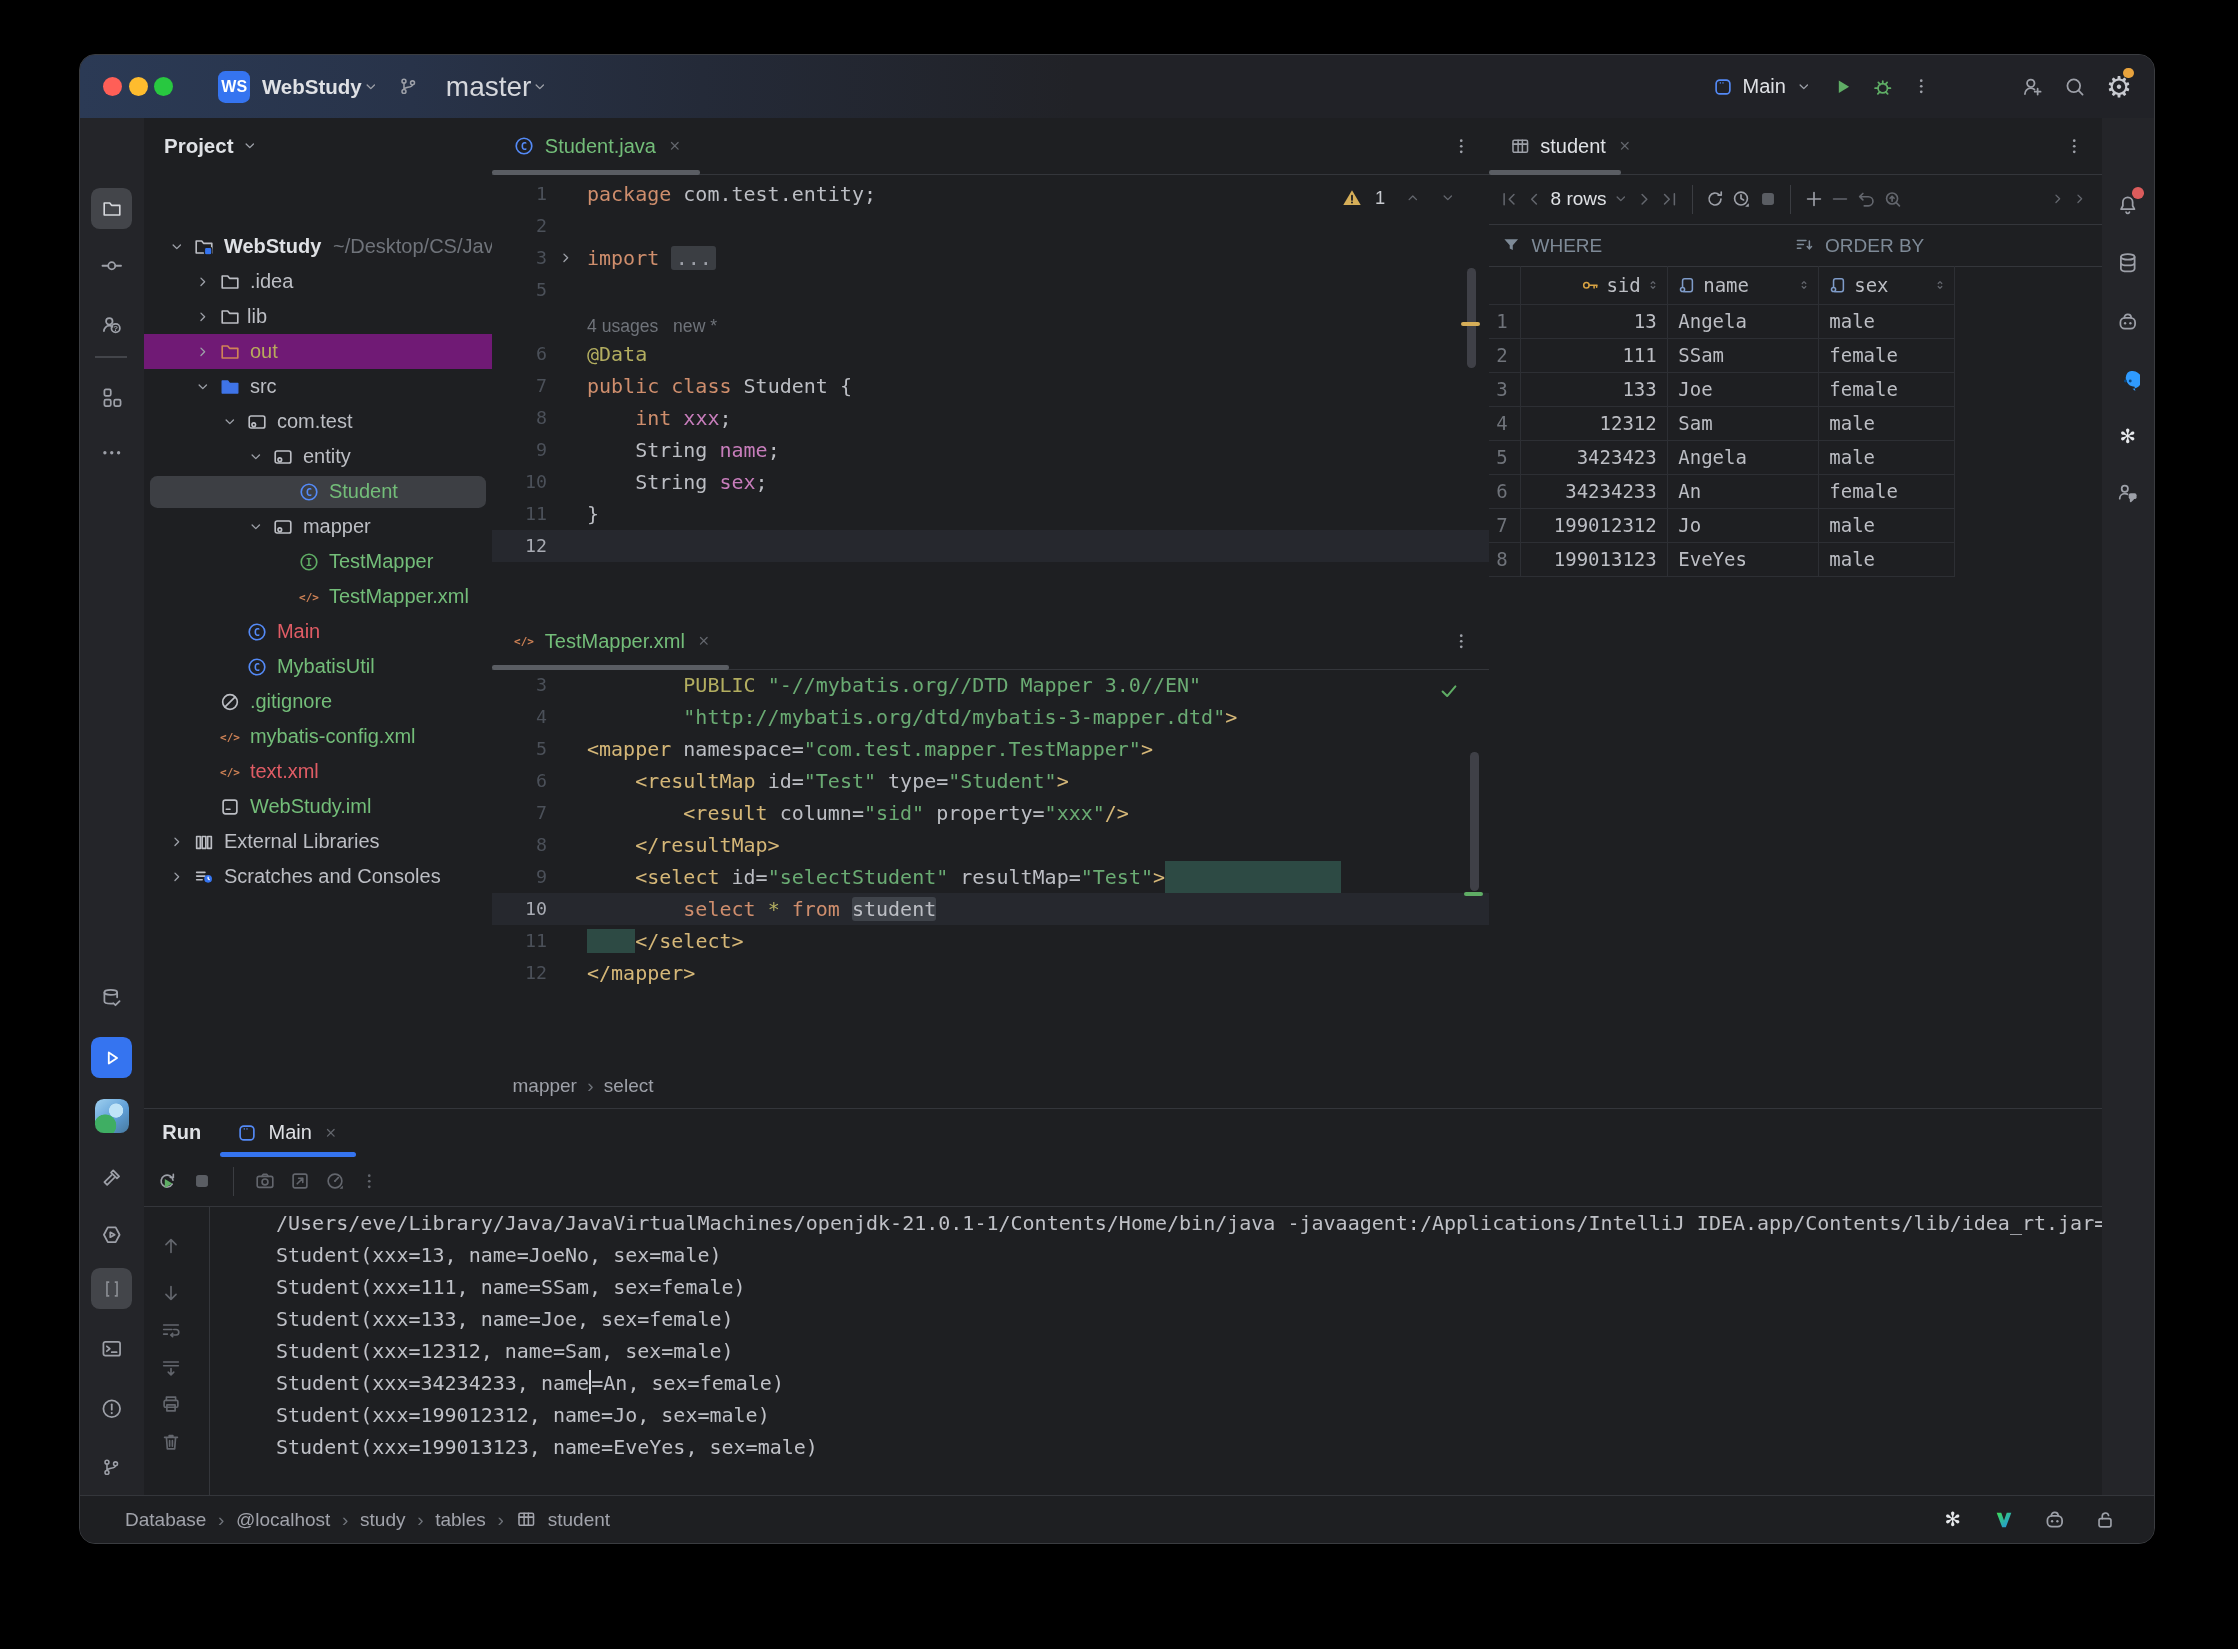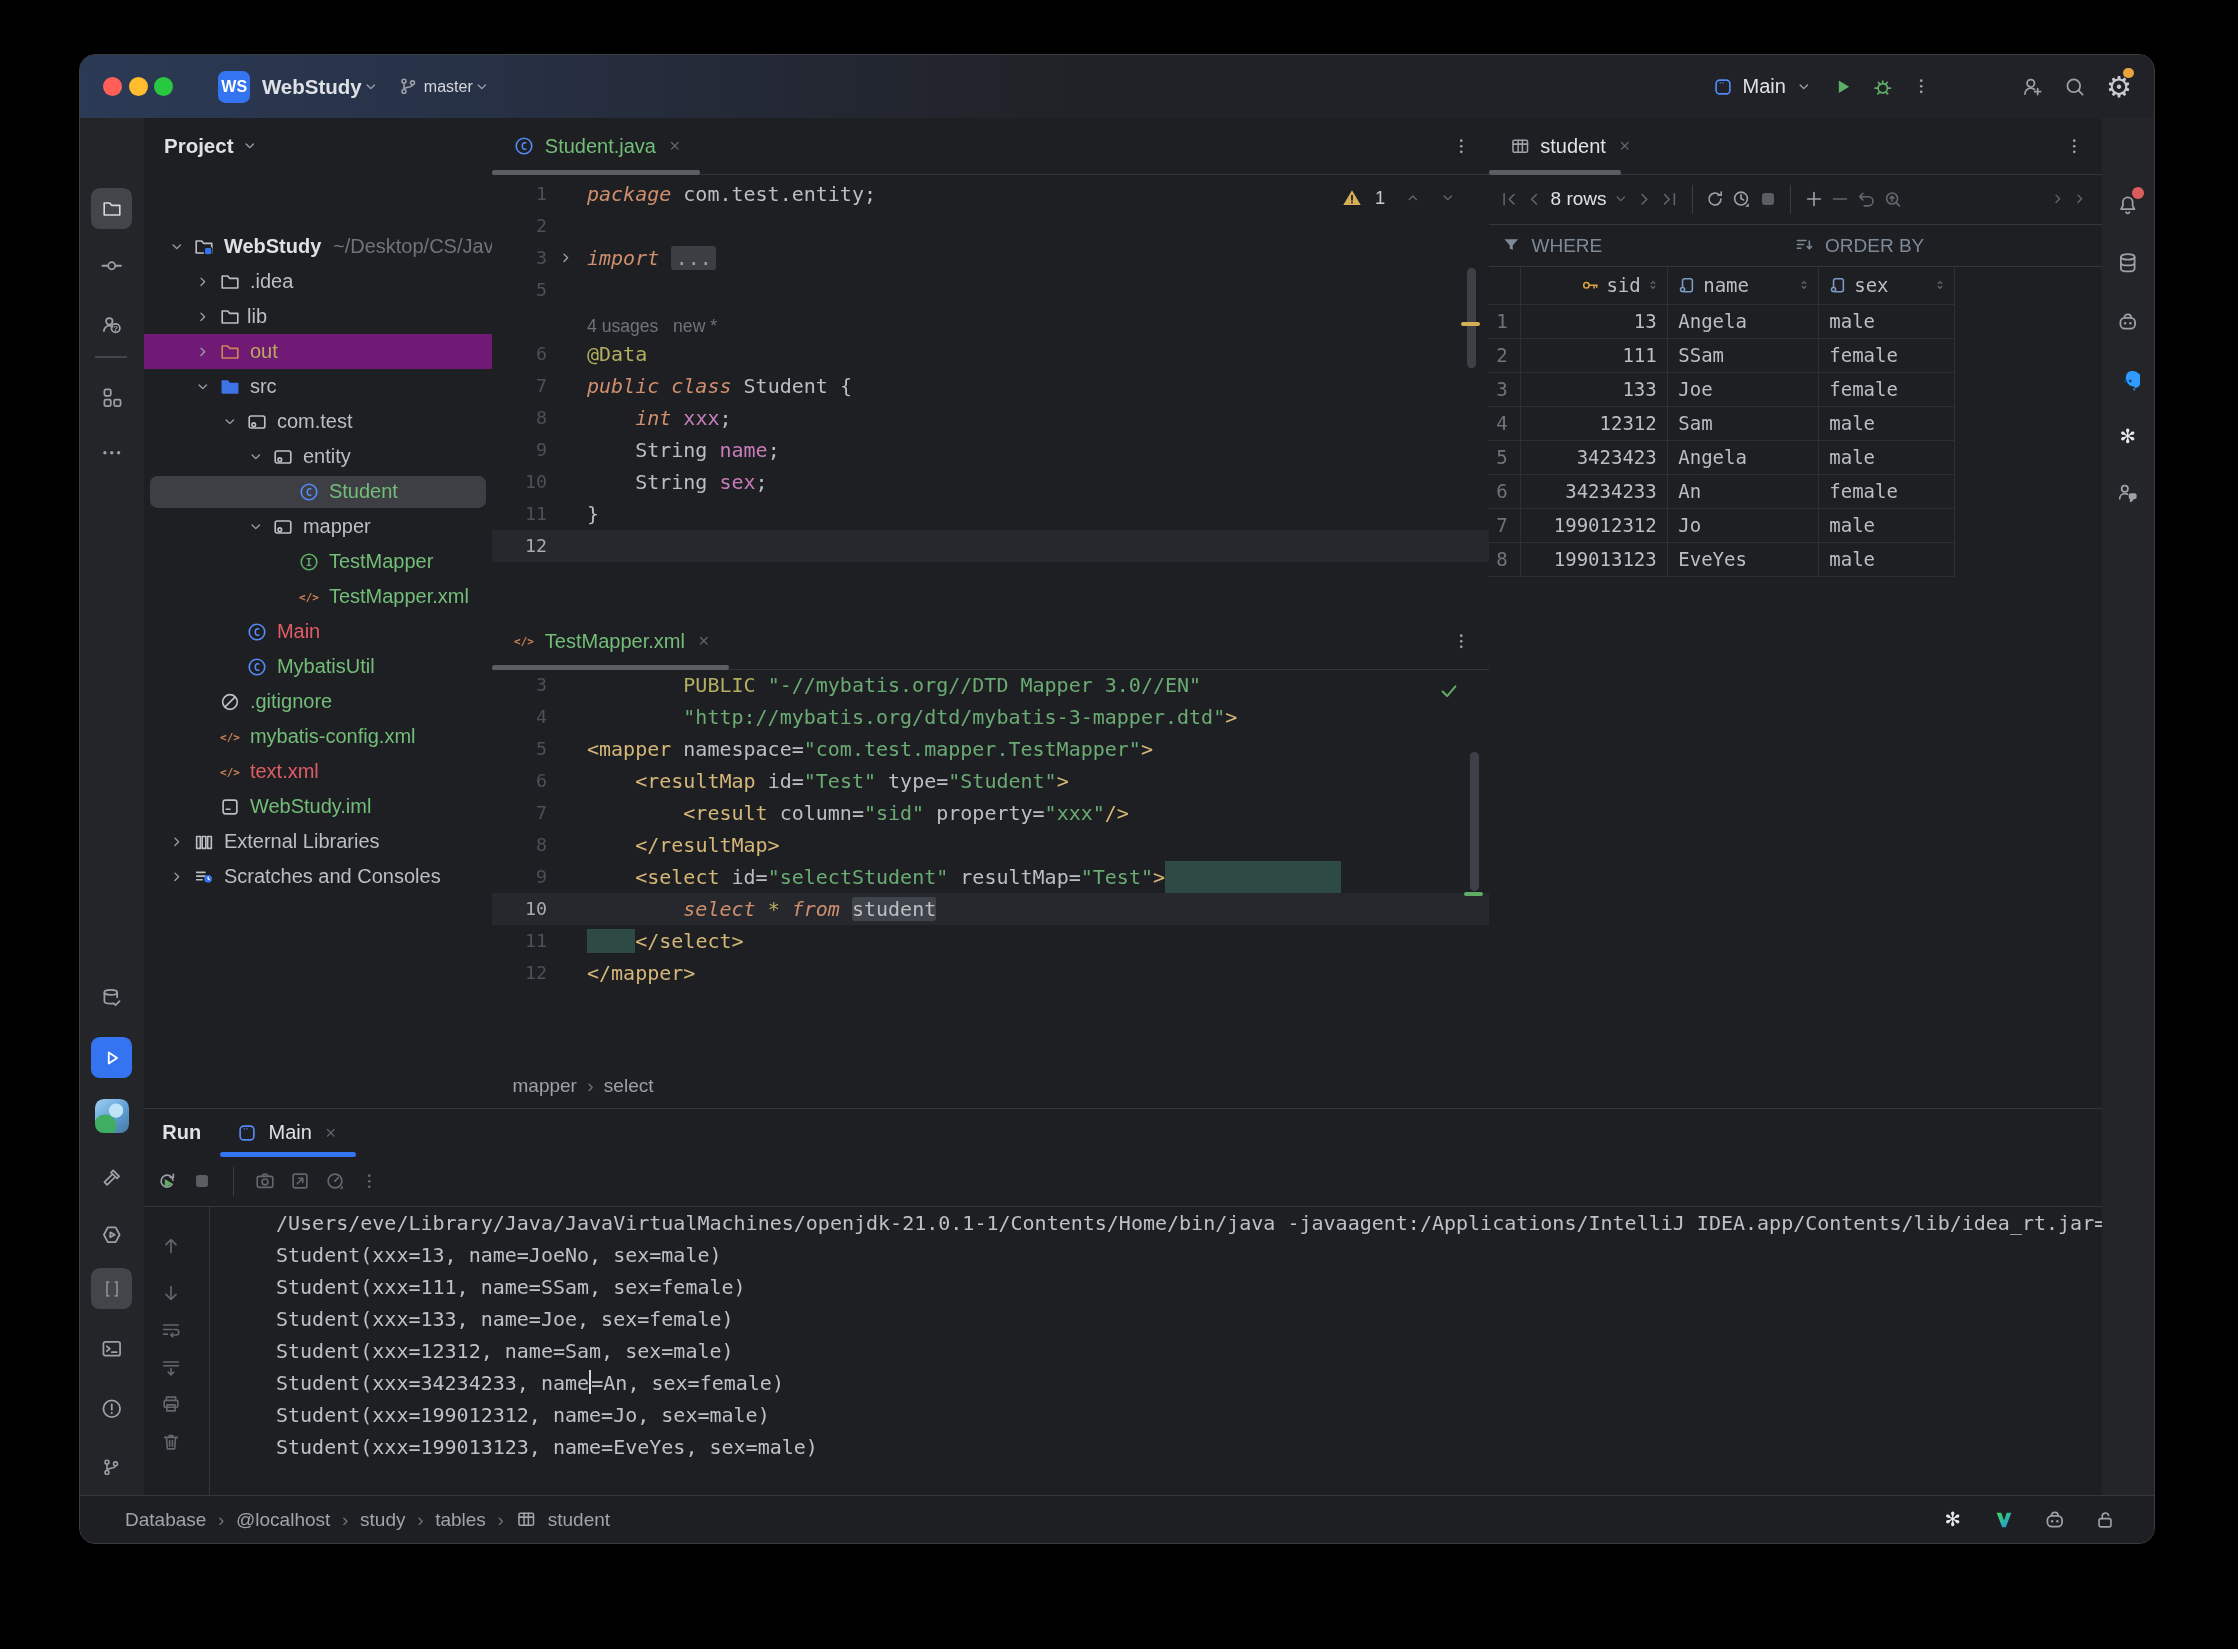--- a/index.html
+++ b/index.html
@@ -9,21 +9,21 @@
           border-radius:16px;overflow:hidden;box-shadow:0 22px 66px rgba(0,0,0,.8);border:0.7px solid #3a3c40;}
   
   .titlebar{position:absolute;left:0;top:0;width:100%;height:63px;
     background:linear-gradient(90deg,#2b3a55 0%,#283349 16%,#242a38 30%,#212227 48%,#212227 100%);
     display:flex;align-items:center;border-bottom:0.7px solid #34363b;}
   .tl{width:19px;height:19px;border-radius:50%;margin-left:6.6px;}
   .tl:first-child{margin-left:23px;}
   .ws-badge{width:32px;height:32px;border-radius:7.3px;background:#3574f0;color:#fff;font-weight:bold;
     font-size:16px;display:flex;align-items:center;justify-content:center;margin-left:45px;}
   .tb-label{font-size:20.5px;font-weight:600;color:#dfe1e5;margin-left:11.7px;}
-  .tb-branch{font-size:16px;color:#d5d7dc;margin-left:5px;}
+  .tb-branch{font-size:28px;color:#d5d7dc;margin-left:27px;}
   .icon{display:inline-flex;align-items:center;justify-content:center;color:#9da0a8;}
   .icon svg{display:block;}
   .dim{color:#63666d;}
   .tb-right{margin-left:auto;display:flex;align-items:center;gap:8.8px;margin-right:22px;}
   .runcfg{display:flex;align-items:center;gap:8.8px;margin-right:10.3px;}
   .runcfg .lbl{font-size:20px;color:#dfe1e5;}
   .gear-wrap{position:relative;}
   .gear-dot{position:absolute;right:-1.5px;top:-1.5px;width:10.3px;height:10.3px;border-radius:50%;background:#e8a33d;}
   
   .leftbar{position:absolute;left:0;top:63px;width:64px;height:1378px;background:#242529;
@@ -58,21 +58,21 @@
   .tabbar{position:absolute;left:0;width:100%;height:56px;border-bottom:0.7px solid #34363b;display:flex;align-items:center;}
   .tab{display:flex;align-items:center;gap:10.3px;padding:0 16px 0 20.5px;height:100%;position:relative;font-size:20px;}
   .tab .uline{position:absolute;left:0;right:0;bottom:-0.7px;height:4.4px;background:#5a5d63;border-radius:2.2px;}
   .kebab-r{margin-left:auto;margin-right:17.6px;}
   .edbody{position:absolute;left:0;width:100%;}
   .cline{position:relative;height:32px;line-height:32px;font-family:"DejaVu Sans Mono",monospace;font-size:20px;white-space:pre;}
   .cline .ln{position:absolute;left:0;top:0;width:55px;text-align:right;color:#4b5059;font-size:18.3px;}
   .cline .lnc{color:#a8abb3;}
   .cline .code{position:absolute;left:95px;top:0;}
   .cline.cur{background:#26282e;}
-  .kw{color:#cf8e6d;font-style:italic;} .str{color:#6aab73;} .ann{color:#b3ae60;} .field{color:#c77dbb;}
+  .kw{color:#cf8e6d;} .str{color:#6aab73;} .ann{color:#b3ae60;} .field{color:#c77dbb;}
   .pl{color:#bcbec4;} .tag{color:#d5b778;} .attr{color:#bcbec4;}
   .fold{background:#3b3e43;color:#9da0a8;border-radius:2.9px;padding:0 4.4px;}
   .boxtok{background:#3f434a;border-radius:2.9px;}
   .seltxt{background:#2d4a44;}
   .selafter{display:inline-block;height:32px;vertical-align:top;background:#2d4a44;}
   .inlay{position:absolute;left:95px;top:4.4px;font-size:17.6px;color:#6f737a;font-family:"Liberation Sans",sans-serif;}
   .foldchev{position:absolute;left:65px;top:0;color:#9da0a8;height:32px;display:flex;align-items:center;}
   .edwidget{position:absolute;display:flex;align-items:center;gap:11.7px;font-size:18.3px;color:#c8cad0;}
   .vscroll{position:absolute;width:8.8px;border-radius:4.4px;background:#45474d;opacity:.85;}
   .stripe{position:absolute;height:4.4px;border-radius:2.2px;}

